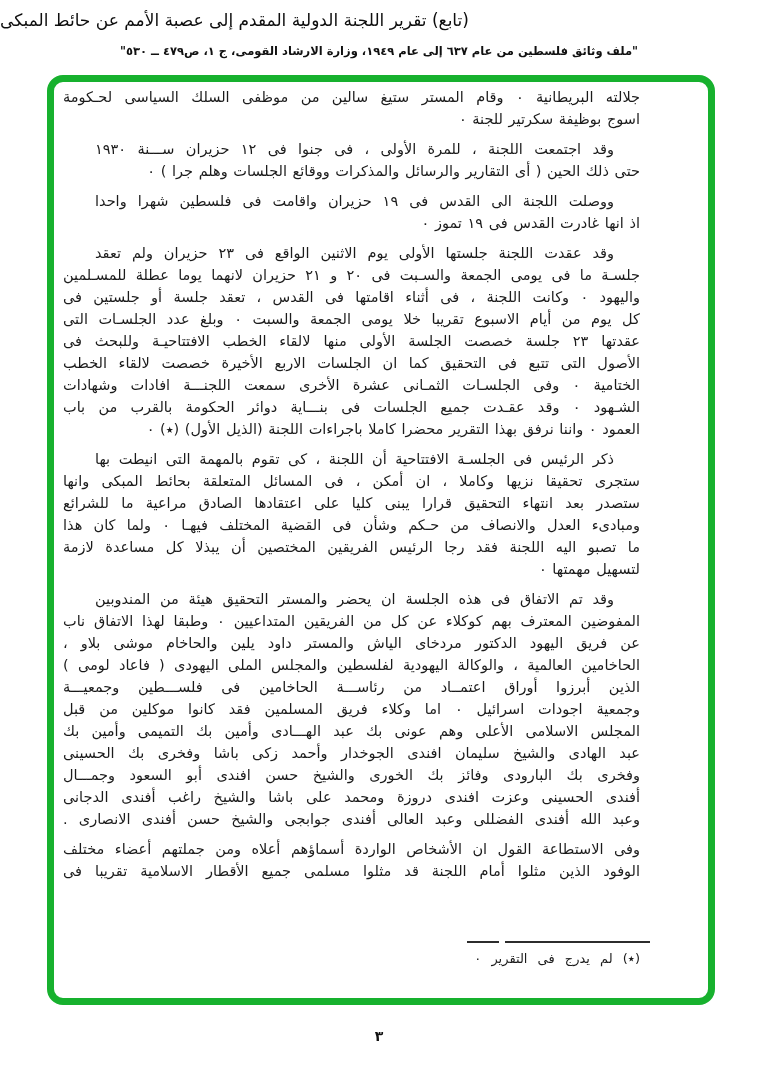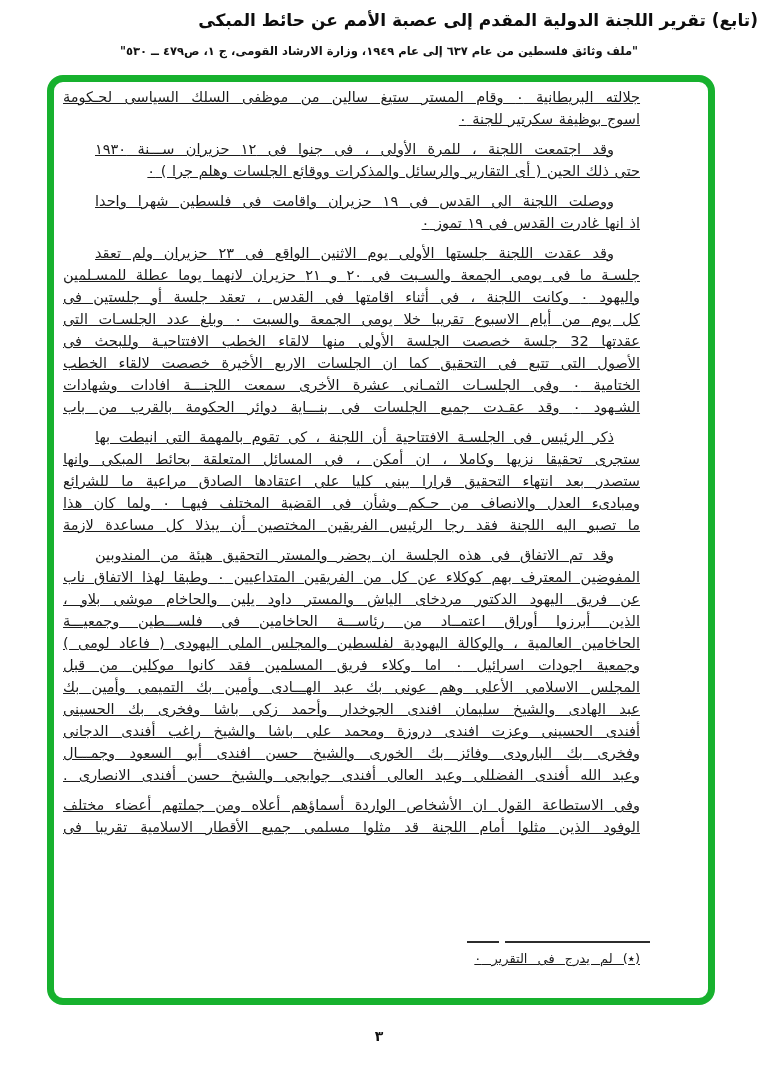--- a/index.html
+++ b/index.html
@@ -6,22 +6,22 @@
   body {
     width: 758px; height: 1078px;
     background: #ffffff;
     position: relative;
     overflow: hidden;
     font-family: "DejaVu Sans", sans-serif;
     color: #181818;
   }
   .page-title {
     position: absolute; top: 10px; left: 0; width: 758px;
-    text-align: right; direction: rtl;
-    font-size: 17px; font-weight: bold; color: #0d0d0d;
+    text-align: left; direction: rtl;
+    font-size: 17px; font-weight: normal; color: #0d0d0d;
   }
   .page-subtitle {
     position: absolute; top: 44px; left: 0; width: 758px;
     text-align: center; direction: rtl;
     font-size: 11.5px; font-weight: bold; color: #111;
   }
   .frame {
     position: absolute; left: 47px; top: 75px;
     width: 668px; height: 930px;
     box-sizing: border-box;
@@ -35,35 +35,34 @@
   }
   .para { margin: 0 0 8px 0; }
   .para:last-child { margin-bottom: 16px; }
   .line {
     font-size: 14.5px;
     line-height: 22px;
     text-align: justify;
     text-align-last: justify;
     color: #1b1b1b;
     word-spacing: 1px;
-    text-decoration: underline;
   }
   .line.short { text-align-last: right; }
   .para.indent .line:first-child { padding-right: 26px; margin-left: 32px; }
   .fn-rule {
     position: absolute; left: 467px; top: 941px; width: 183px; height: 2px;
     display: flex; gap: 6px; align-items: stretch;
   }
   .fn-rule .seg { background: #2c2c2c; height: 1.6px; }
   .fn-rule .seg-short { width: 32px; }
   .fn-rule .seg-long { flex: 1; }
   .footnote {
     position: absolute; top: 951px; right: 118px;
     direction: rtl; text-align: left;
-    font-size: 13px; word-spacing: 6px; color: #1b1b1b; text-decoration: underline;
+    font-size: 13px; word-spacing: 6px; color: #1b1b1b;
   }
   .page-number {
     position: absolute; top: 1028px; left: 0; width: 758px;
     text-align: center; font-size: 14px; font-weight: bold; color: #111;
   }
 </style>
 </head>
 <body>
 
 <div class="page-title">(تابع) تقرير اللجنة الدولية المقدم إلى عصبة الأمم عن حائط المبكى</div>
@@ -82,43 +81,45 @@
     </div>
     <div class="para indent">
       <div class="line">ووصلت اللجنة الى القدس فى ١٩ حزيران واقامت فى فلسطين شهرا واحدا</div>
       <div class="line short">اذ انها غادرت القدس فى ١٩ تموز ٠</div>
     </div>
     <div class="para indent">
       <div class="line">وقد عقدت اللجنة جلستها الأولى يوم الاثنين الواقع فى ٢٣ حزيران ولم تعقد</div>
       <div class="line">جلسـة ما فى يومى الجمعة والسـبت فى ٢٠ و ٢١ حزيران لانهما يوما عطلة للمسـلمين</div>
       <div class="line">واليهود ٠ وكانت اللجنة ، فى أثناء اقامتها فى القدس ، تعقد جلسة أو جلستين فى</div>
       <div class="line">كل يوم من أيام الاسبوع تقريبا خلا يومى الجمعة والسبت ٠ وبلغ عدد الجلسـات التى</div>
-      <div class="line">عقدتها 32 جلسة خصصت الجلسة الأولى منها لالقاء الخطب الافتتاحيـة وللبحث فى</div>
+      <div class="line">عقدتها ٢٣ جلسة خصصت الجلسة الأولى منها لالقاء الخطب الافتتاحيـة وللبحث فى</div>
       <div class="line">الأصول التى تتبع فى التحقيق كما ان الجلسات الاربع الأخيرة خصصت لالقاء الخطب</div>
       <div class="line">الختامية ٠ وفى الجلسـات الثمـانى عشرة الأخرى سمعت اللجنـــة افادات وشهادات</div>
       <div class="line">الشـهود ٠ وقد عقـدت جميع الجلسات فى بنـــاية دوائر الحكومة بالقرب من باب</div>
+      <div class="line short">العمود ٠ واننا نرفق بهذا التقرير محضرا كاملا باجراءات اللجنة (الذيل الأول) (٭) ٠</div>
     </div>
     <div class="para indent">
       <div class="line">ذكر الرئيس فى الجلسـة الافتتاحية أن اللجنة ، كى تقوم بالمهمة التى انيطت بها</div>
       <div class="line">ستجرى تحقيقا نزيها وكاملا ، ان أمكن ، فى المسائل المتعلقة بحائط المبكى وانها</div>
       <div class="line">ستصدر بعد انتهاء التحقيق قرارا يبنى كليا على اعتقادها الصادق مراعية ما للشرائع</div>
       <div class="line">ومبادىء العدل والانصاف من حـكم وشأن فى القضية المختلف فيهـا ٠ ولما كان هذا</div>
       <div class="line">ما تصبو اليه اللجنة فقد رجا الرئيس الفريقين المختصين أن يبذلا كل مساعدة لازمة</div>
+      <div class="line short">لتسهيل مهمتها ٠</div>
     </div>
     <div class="para indent">
       <div class="line">وقد تم الاتفاق فى هذه الجلسة ان يحضر والمستر التحقيق هيئة من المندوبين</div>
       <div class="line">المفوضين المعترف بهم كوكلاء عن كل من الفريقين المتداعيين ٠ وطبقا لهذا الاتفاق ناب</div>
       <div class="line">عن فريق اليهود الدكتور مردخاى الياش والمستر داود يلين والحاخام موشى بلاو ،</div>
+      <div class="line">الحاخامين العالمية ، والوكالة اليهودية لفلسطين والمجلس الملى اليهودى ( فاعاد لومى )</div>
       <div class="line">الذين أبرزوا أوراق اعتمــاد من رئاســـة الحاخامين فى فلســـطين وجمعيـــة</div>
-      <div class="line">الحاخامين العالمية ، والوكالة اليهودية لفلسطين والمجلس الملى اليهودى ( فاعاد لومى )</div>
       <div class="line">وجمعية اجودات اسرائيل ٠ اما وكلاء فريق المسلمين فقد كانوا موكلين من قبل</div>
       <div class="line">المجلس الاسلامى الأعلى وهم عونى بك عبد الهـــادى وأمين بك التميمى وأمين بك</div>
       <div class="line">عبد الهادى والشيخ سليمان افندى الجوخدار وأحمد زكى باشا وفخرى بك الحسينى</div>
+      <div class="line">وفخرى بك البارودى وفائز بك الخورى والشيخ حسن افندى أبو السعود وجمـــال</div>
       <div class="line">أفندى الحسينى وعزت افندى دروزة ومحمد على باشا والشيخ راغب أفندى الدجانى</div>
-      <div class="line">وفخرى بك البارودى وفائز بك الخورى والشيخ حسن افندى أبو السعود وجمـــال</div>
       <div class="line">وعبد الله أفندى الفضللى وعبد العالى أفندى جوابجى والشيخ حسن أفندى الانصارى .</div>
     </div>
     <div class="para">
       <div class="line">وفى الاستطاعة القول ان الأشخاص الواردة أسماؤهم أعلاه ومن جملتهم أعضاء مختلف</div>
       <div class="line">الوفود الذين مثلوا أمام اللجنة قد مثلوا مسلمى جميع الأقطار الاسلامية تقريبا فى</div>
     </div>
   </div>
 
 <div class="fn-rule">
   <span class="seg seg-short"></span>

